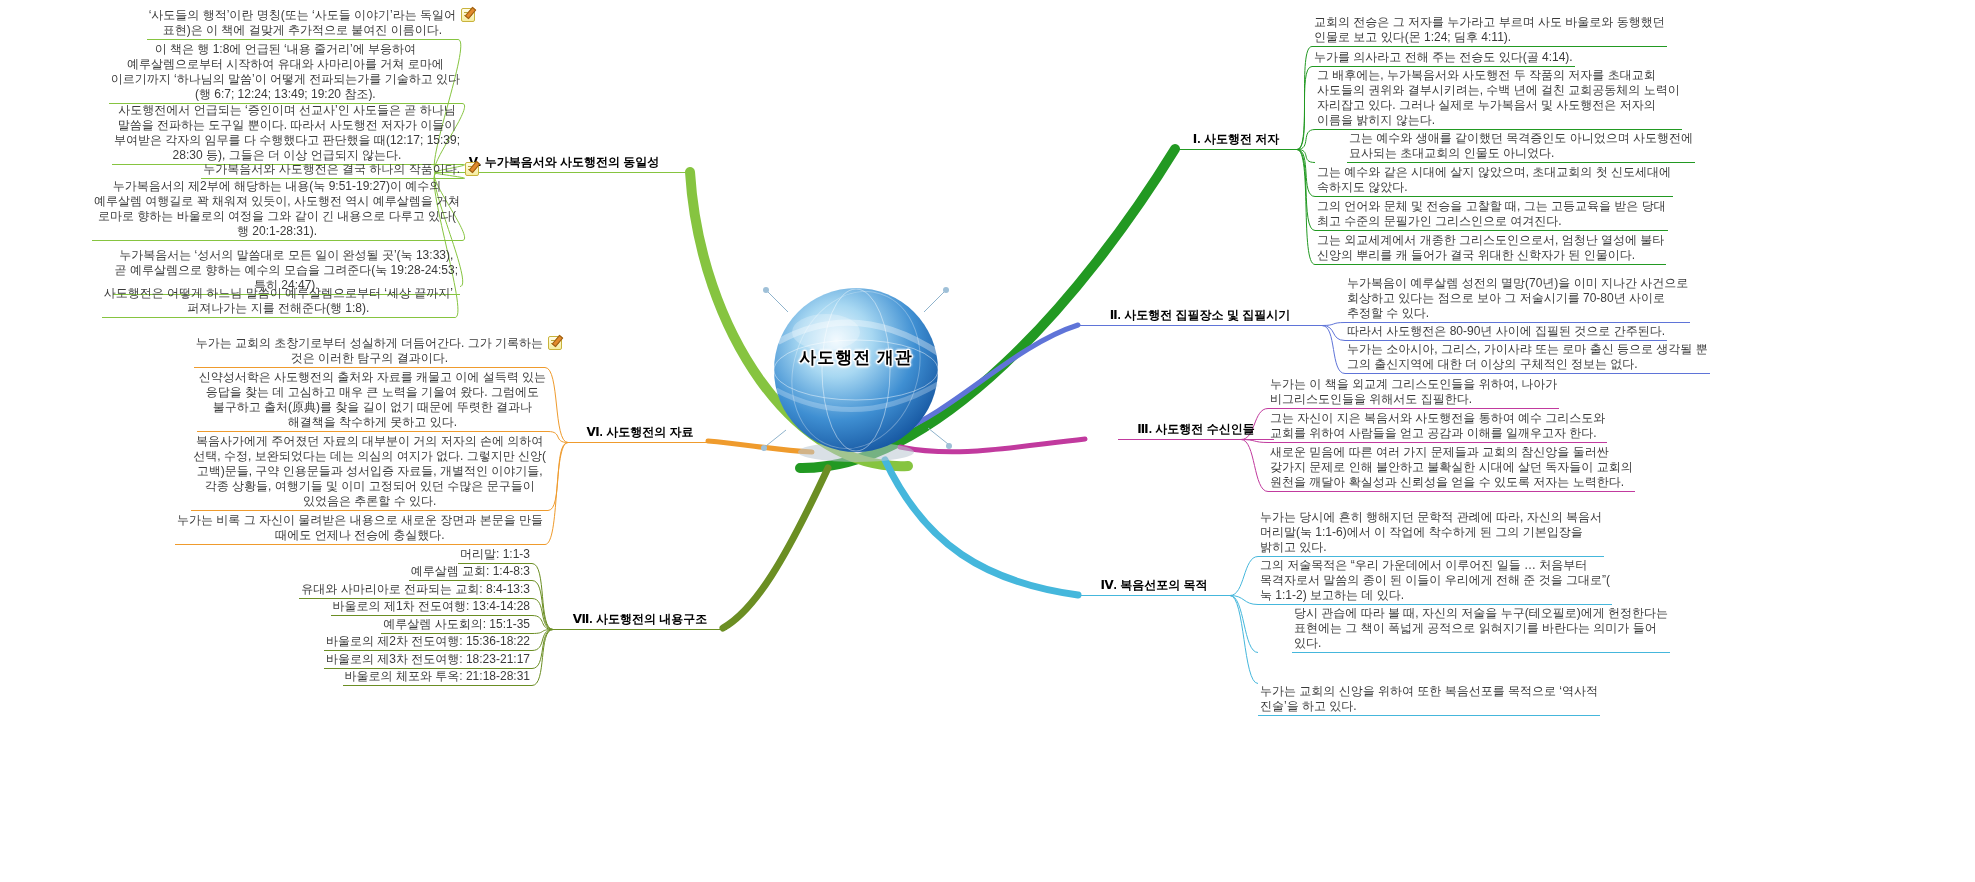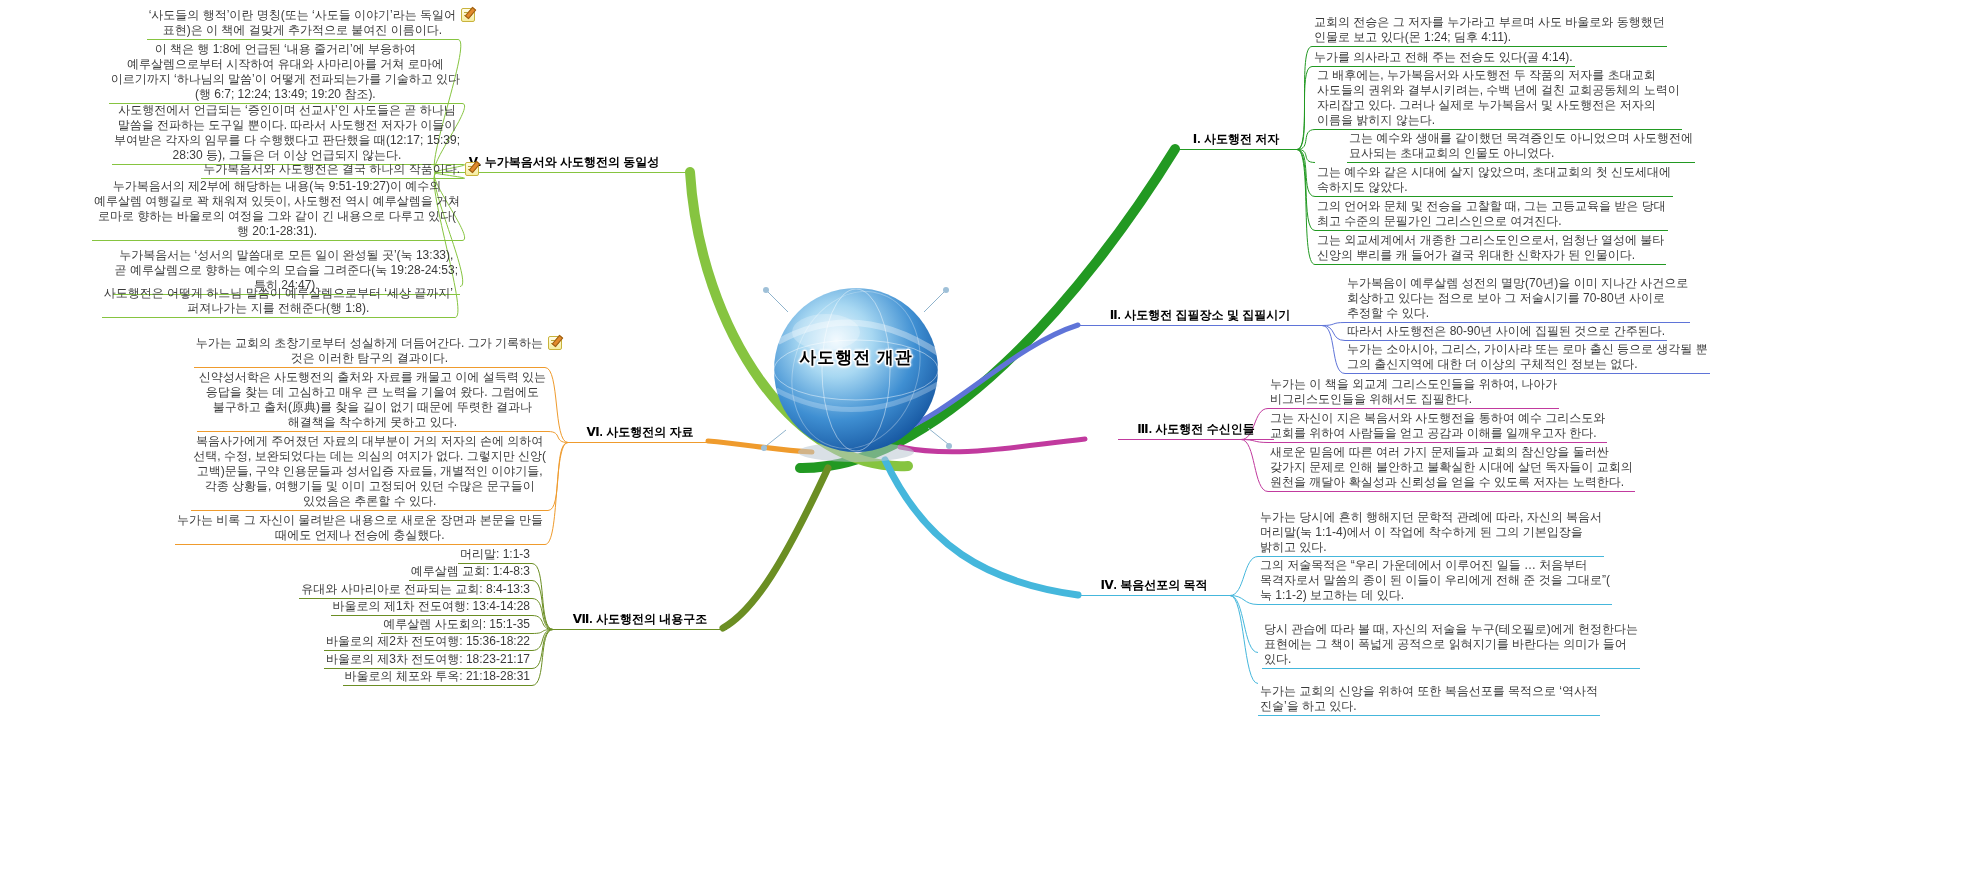--- a/index.html
+++ b/index.html
@@ -177,26 +177,26 @@
     <div class="node right-side" id="iii2" style="left:1268px;top:411px;"><span class="txt">그는 자신이 지은 복음서와 사도행전을 통하여 예수 그리스도와
 교회를 위하여 사람들을 얻고 공감과 이해를 일깨우고자 한다.</span></div>
     <div class="node right-side" id="iii3" style="left:1268px;top:445px;"><span class="txt">새로운 믿음에 따른 여러 가지 문제들과 교회의 참신앙을 둘러싼
 갖가지 문제로 인해 불안하고 불확실한 시대에 살던 독자들이 교회의
 원천을 깨달아 확실성과 신뢰성을 얻을 수 있도록 저자는 노력한다.</span></div>
   </div>
 
   <div style="--c: #45b7dc;">
     <div class="node label right-side" id="label-iv" style="left:1078px;top:577px;width:148px;">Ⅳ. 복음선포의 목적</div>
     <div class="node right-side" id="iv1" style="left:1258px;top:510px;"><span class="txt">누가는 당시에 흔히 행해지던 문학적 관례에 따라, 자신의 복음서
-머리말(눅 1:1-4)에서 이 작업에 착수하게 된 그의 기본입장을
+머리말(눅 1:1-6)에서 이 작업에 착수하게 된 그의 기본입장을
 밝히고 있다.</span></div>
     <div class="node right-side" id="iv2" style="left:1258px;top:558px;"><span class="txt">그의 저술목적은 “우리 가운데에서 이루어진 일들 … 처음부터
 목격자로서 말씀의 종이 된 이들이 우리에게 전해 준 것을 그대로”(
 눅 1:1-2) 보고하는 데 있다.</span></div>
-    <div class="node right-side" id="iv3" style="left:1262px;top:606px;margin-top:16px;"><span class="txt">당시 관습에 따라 볼 때, 자신의 저술을 누구(테오필로)에게 헌정한다는
+    <div class="node right-side" id="iv3" style="left:1292px;top:606px;"><span class="txt">당시 관습에 따라 볼 때, 자신의 저술을 누구(테오필로)에게 헌정한다는
 표현에는 그 책이 폭넓게 공적으로 읽혀지기를 바란다는 의미가 들어
 있다.</span></div>
     <div class="node right-side" id="iv4" style="left:1258px;top:652px;margin-top:32px;"><span class="txt">누가는 교회의 신앙을 위하여 또한 복음선포를 목적으로 ‘역사적
 진술’을 하고 있다.</span></div>
   </div>
 
   <div style="--c: #86c440;">
     <div class="node label left-side" id="label-v" style="left:437px;top:154px;width:250px;">Ⅴ. 누가복음서와 사도행전의 동일성</div>
     <div class="node left-side" id="v1" style="right:1517px;top:8px;"><span class="txt">‘사도들의 행적’이란 명칭(또는 ‘사도들 이야기’라는 독일어
 표현)은 이 책에 걸맞게 추가적으로 붙여진 이름이다.</span><span class="note-icon"></span></div>

